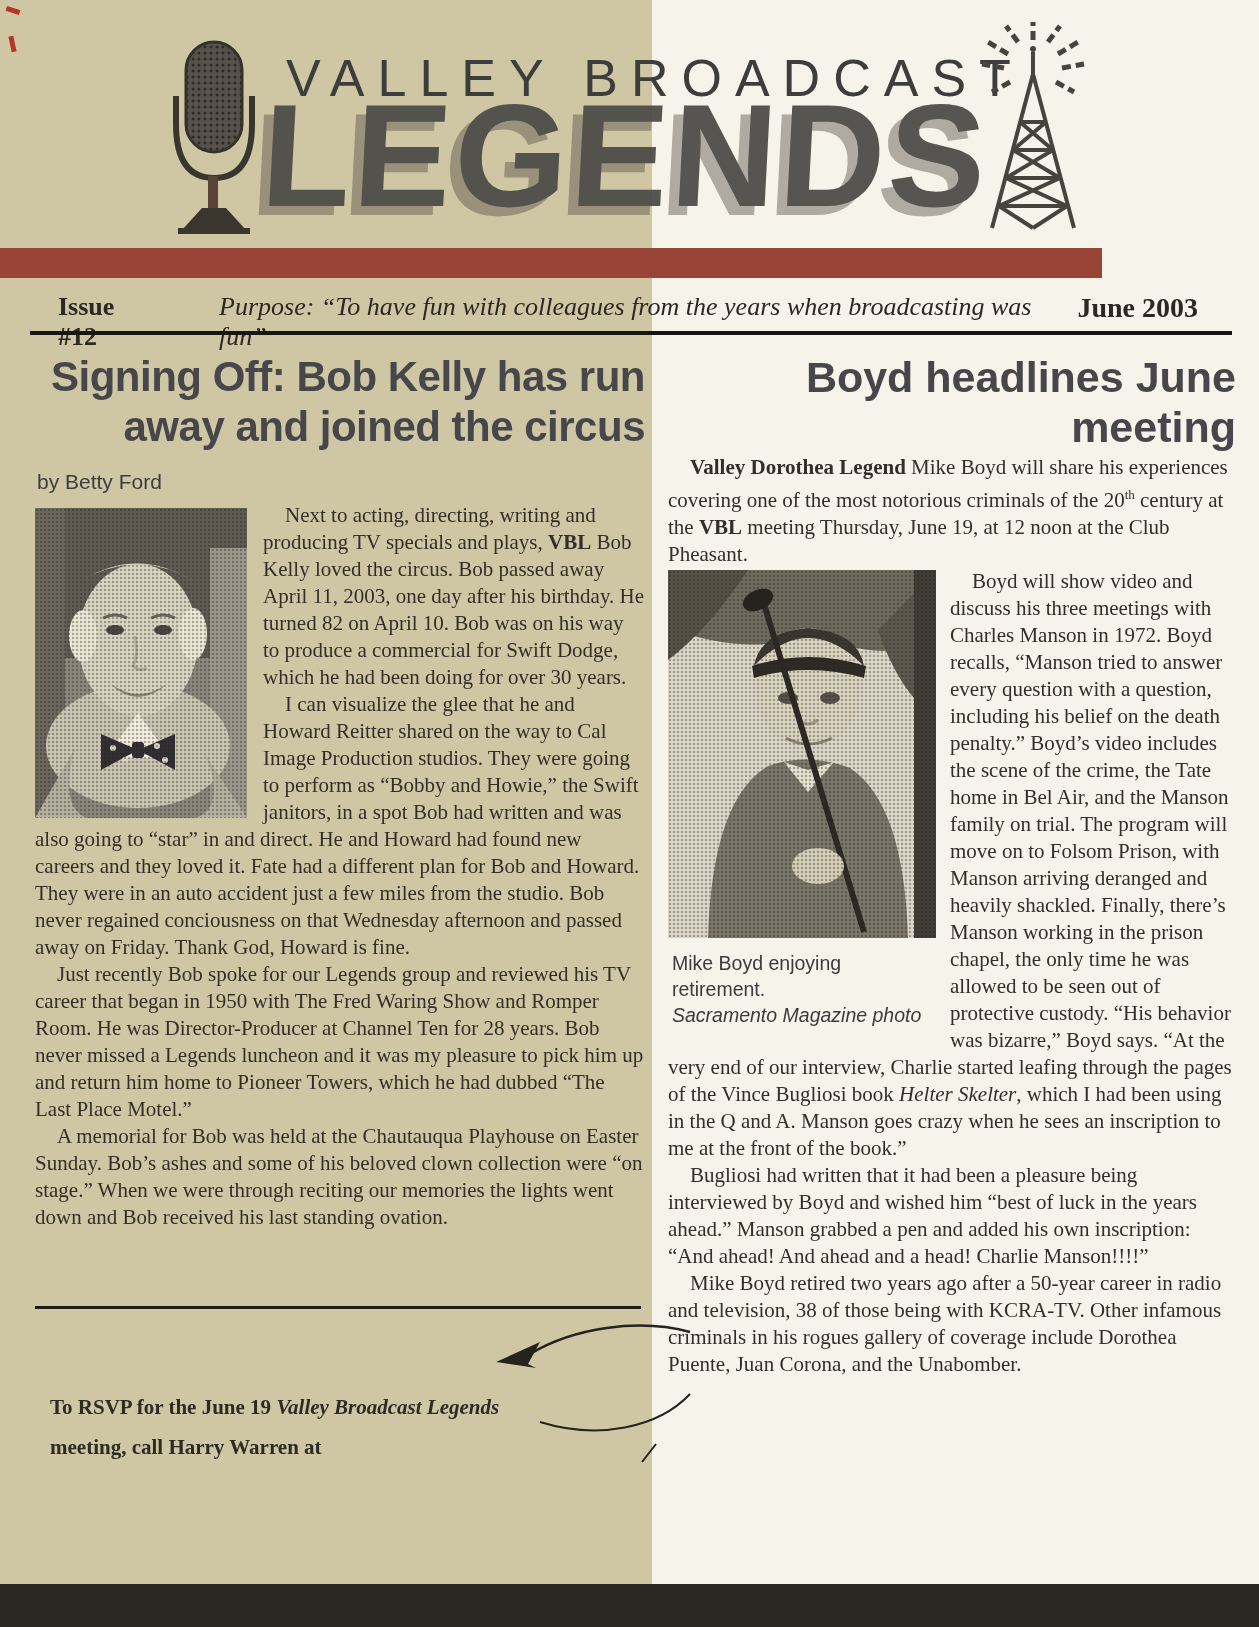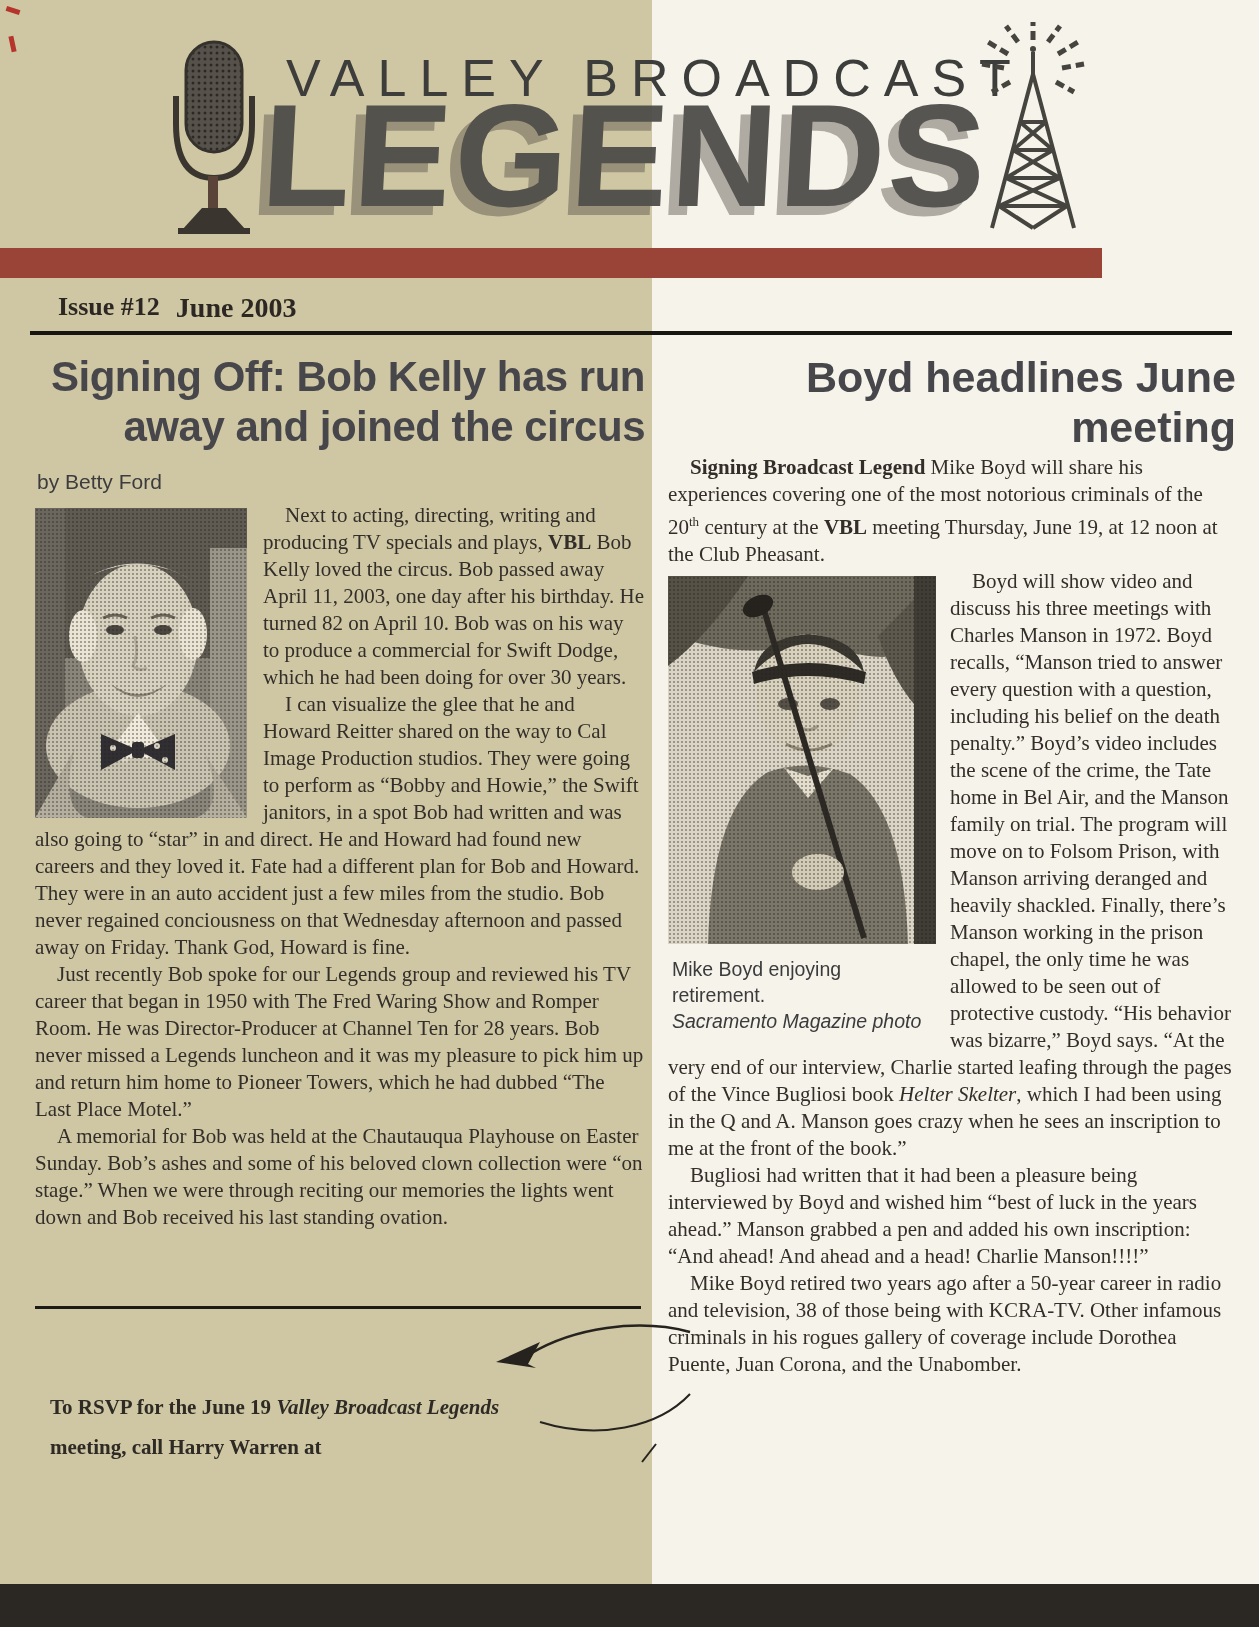--- a/index.html
+++ b/index.html
@@ -29,21 +29,21 @@
   .colL{position:absolute;left:35px;top:352px;width:610px;}
   .colR{position:absolute;left:652px;top:352px;width:584px;padding-left:16px;box-sizing:border-box;}
   h1,h2{font-family:"Liberation Sans",sans-serif;font-weight:700;color:#47474b;margin:0;text-align:right;}
   h1{font-size:42px;line-height:50px;letter-spacing:-.5px;}
   h2{font-size:43px;line-height:50px;margin-bottom:2px;}
   .byline{font-family:"Liberation Sans",sans-serif;font-size:21px;color:#3c3c3e;margin:18px 0 8px 2px;}
   .body p{margin:0;font-size:21px;line-height:27px;text-indent:22px;color:#332e29;}
   
   figure{margin:0;}
   .photoL{float:left;width:212px;margin:6px 16px 4px 0;position:relative;}
-  .photoR{float:left;width:268px;margin:8px 14px 4px 0;position:relative;}
+  .photoR{float:left;width:268px;margin:2px 14px 4px 0;position:relative;}
   .halftone{position:absolute;left:0;top:0;right:0;height:310px;
     background-image:radial-gradient(rgba(35,30,25,.35) 1px,transparent 1.4px);
     background-size:4px 4px;pointer-events:none;}
   .photoR .halftone{height:368px;}
   figcaption{font-family:"Liberation Sans",sans-serif;font-size:19.5px;line-height:26px;
     color:#3b3b3d;margin-top:8px;padding-left:4px;}
   figcaption .cap2{font-style:italic;}
   
   .rule2{position:absolute;left:35px;top:1306px;width:606px;height:3px;background:#1d1a17;}
   .rsvp{position:absolute;left:50px;top:1366px;width:480px;font-size:21px;line-height:40px;
@@ -95,20 +95,21 @@
         <path d="M94,46 L116,42"></path>
       <path d="M42,60 L24,70"></path>
         <path d="M88,60 L106,70"></path>
     </g>
   </svg>
 
   <div class="redbar"></div>
 
   <div class="issueline">
     <span class="issue-no">Issue #12</span>
+    <span class="purpose">Purpose: “To have fun with colleagues from the years when broadcasting was fun”</span>
     <span class="idate">June 2003</span>
   </div>
   <div class="hrule"></div>
 
   <div class="colL">
     <h1>Signing Off: Bob Kelly has run away and joined the circus</h1>
     <div class="byline">by Betty Ford</div>
 
     <div class="body">
       <figure class="photoL">
@@ -161,21 +162,21 @@
     <path d="M212,78 C180,112 120,124 62,106" stroke="#26231f" stroke-width="2" fill="none"></path>
     <path d="M178,128 L164,146" stroke="#26231f" stroke-width="2" fill="none"></path>
   </svg>
 
   <p class="rsvp"><span>To RSVP for the June 19 </span><i>Valley Broadcast Legends</i><span> meeting, call Harry Warren at</span></p>
 
   <div class="colR">
     <h2>Boyd headlines June meeting</h2>
 
     <div class="body">
-      <p><b>Signing Broadcast Legend</b><span> Mike Boyd will share his experiences covering one of the most notorious criminals of the 20</span><sup>th</sup><span> century at the </span><b>VBL</b><span> meeting Thursday, June 19, at 12 noon at the Club Pheasant.</span></p>
+      <p><b>Valley Dorothea Legend</b><span> Mike Boyd will share his experiences covering one of the most notorious criminals of the 20</span><sup>th</sup><span> century at the </span><b>VBL</b><span> meeting Thursday, June 19, at 12 noon at the Club Pheasant.</span></p>
 
       <figure class="photoR">
         <svg width="268" height="368" viewBox="0 0 268 368">
           <rect width="268" height="368" fill="#d9d4c5"></rect>
           <path d="M0,0 H268 V70 Q200,96 150,60 Q90,90 0,58 Z" fill="#6e6a5e"></path>
           <path d="M0,0 H80 Q40,60 0,90 Z" fill="#555147"></path>
           <path d="M268,0 V150 Q230,120 210,60 Q240,30 268,0" fill="#5d594e"></path>
           <rect x="246" y="0" width="22" height="368" fill="#403d36"></rect>
           <ellipse cx="140" cy="118" rx="52" ry="60" fill="#d8d1bd"></ellipse>
           <path d="M86,96 Q140,40 196,96 Q190,62 140,58 Q92,62 86,96" fill="#3b3831"></path>

